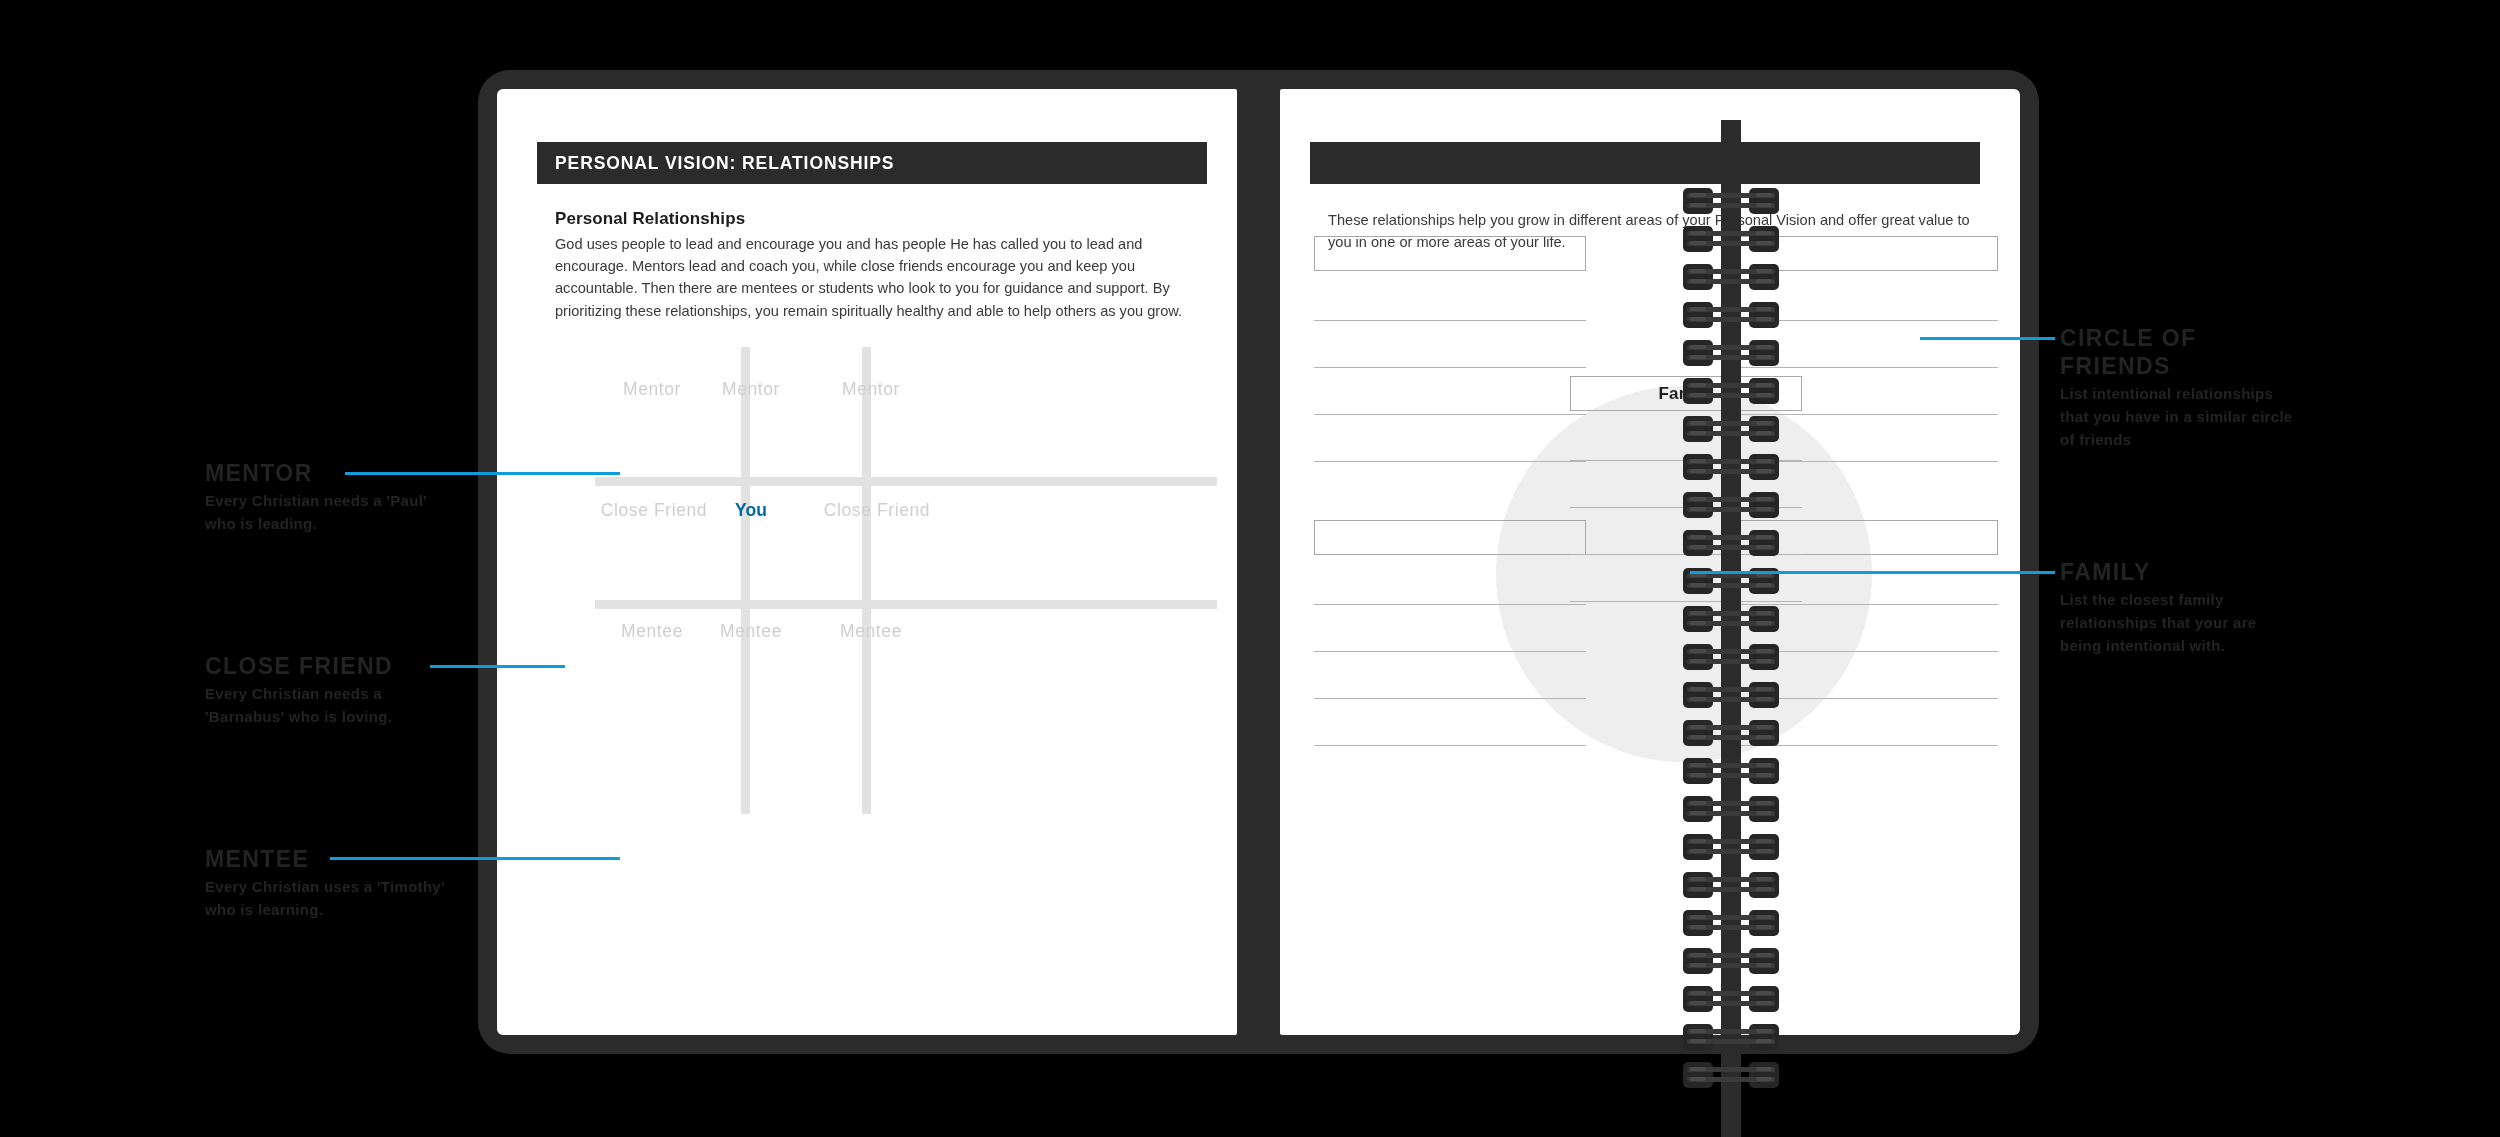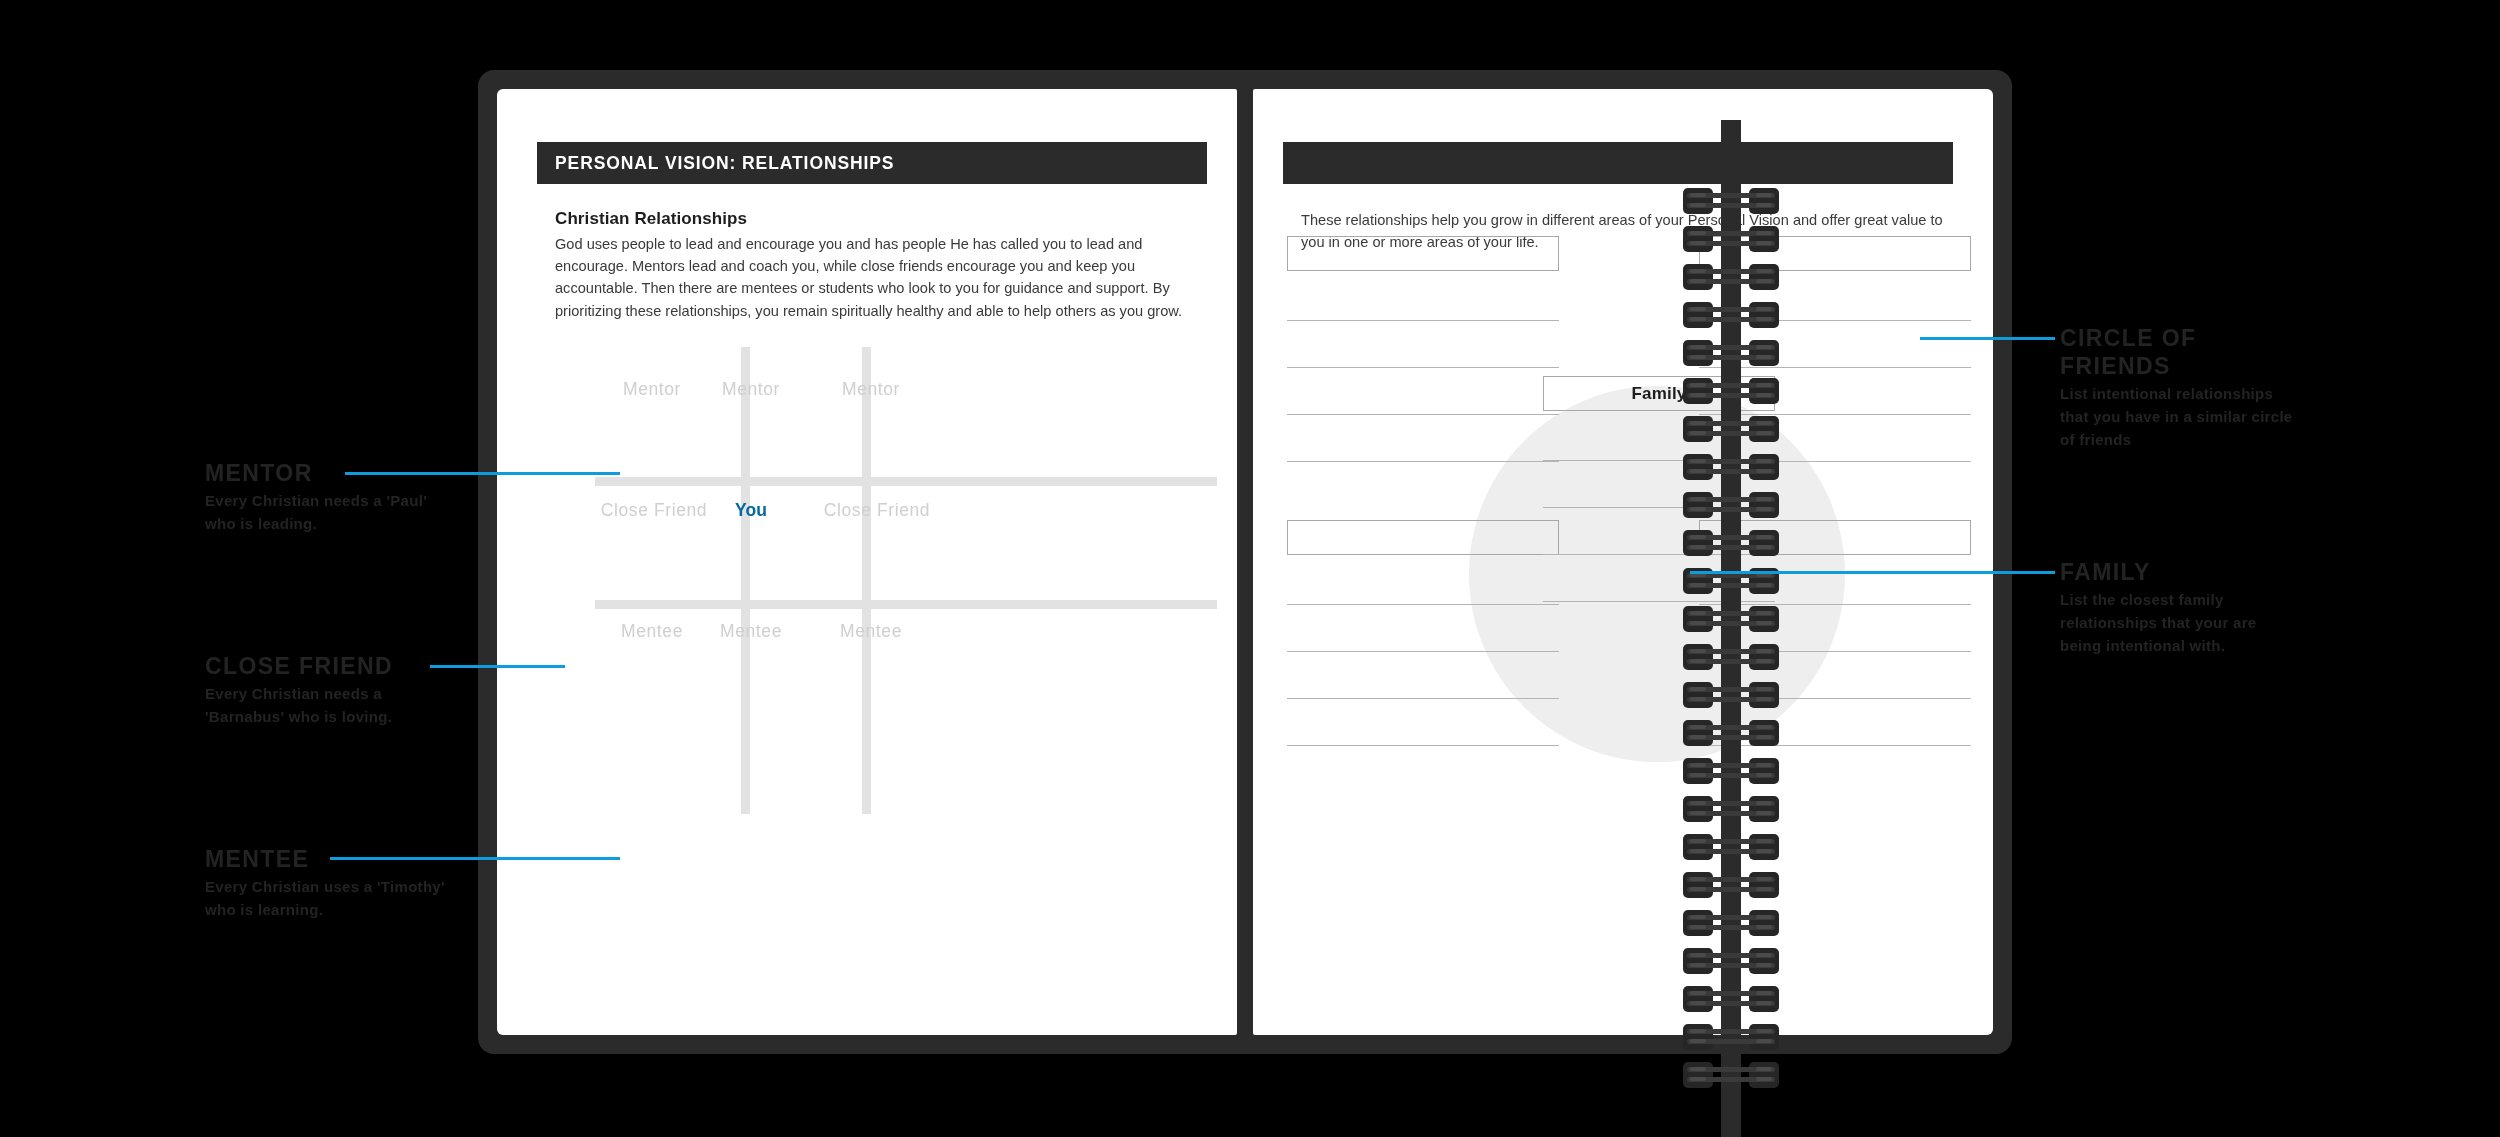--- a/index.html
+++ b/index.html
@@ -5,21 +5,21 @@
   html,body{margin:0;padding:0;background:#000;}
   body{
     width:2500px;height:1137px;position:relative;overflow:hidden;
     font-family:"Liberation Sans", sans-serif;
     -webkit-font-smoothing:antialiased;
   }
 
   
   #notebook{
     position:absolute;left:478px;top:70px;width:1534px;height:984px;
-    background:#2b2b2b;border-radius:16px;
+    background:#2b2b2b;border-radius:32px;padding-left:27px;
   }
   .page{
     position:absolute;top:19px;height:946px;background:#fff;
   }
   #page-left{left:19px;width:740px;border-radius:6px 2px 2px 6px;}
   #page-right{right:19px;width:740px;border-radius:2px 6px 6px 2px;}
 
   
   #spiral-spine{
     position:absolute;left:1243px;top:50px;width:20px;height:1024px;
@@ -140,21 +140,21 @@
 
 <div id="notebook">
 
   <div class="page" id="page-left">
 
     <div class="hdr-bar" id="hdr-left">
       <span class="hdr-text">PERSONAL VISION: RELATIONSHIPS</span>
     </div>
 
     <div class="sec" id="sec-left">
-      <h3>Christian Relationships</h3>
+      <h3>Personal Relationships</h3>
       <p>God uses people to lead and encourage you and has people He has called you to lead and encourage. Mentors lead and coach you, while close friends encourage you and keep you accountable. Then there are mentees or students who look to you for guidance and support. By prioritizing these relationships, you remain spiritually healthy and able to help others as you grow.</p>
     </div>
 
     <div id="grid">
       <div class="gline gv gv1"></div>
       <div class="gline gv gv2"></div>
       <div class="gline gh gh1"></div>
       <div class="gline gh gh2"></div>
 
       <div class="cell r1 c1">Mentor</div>

